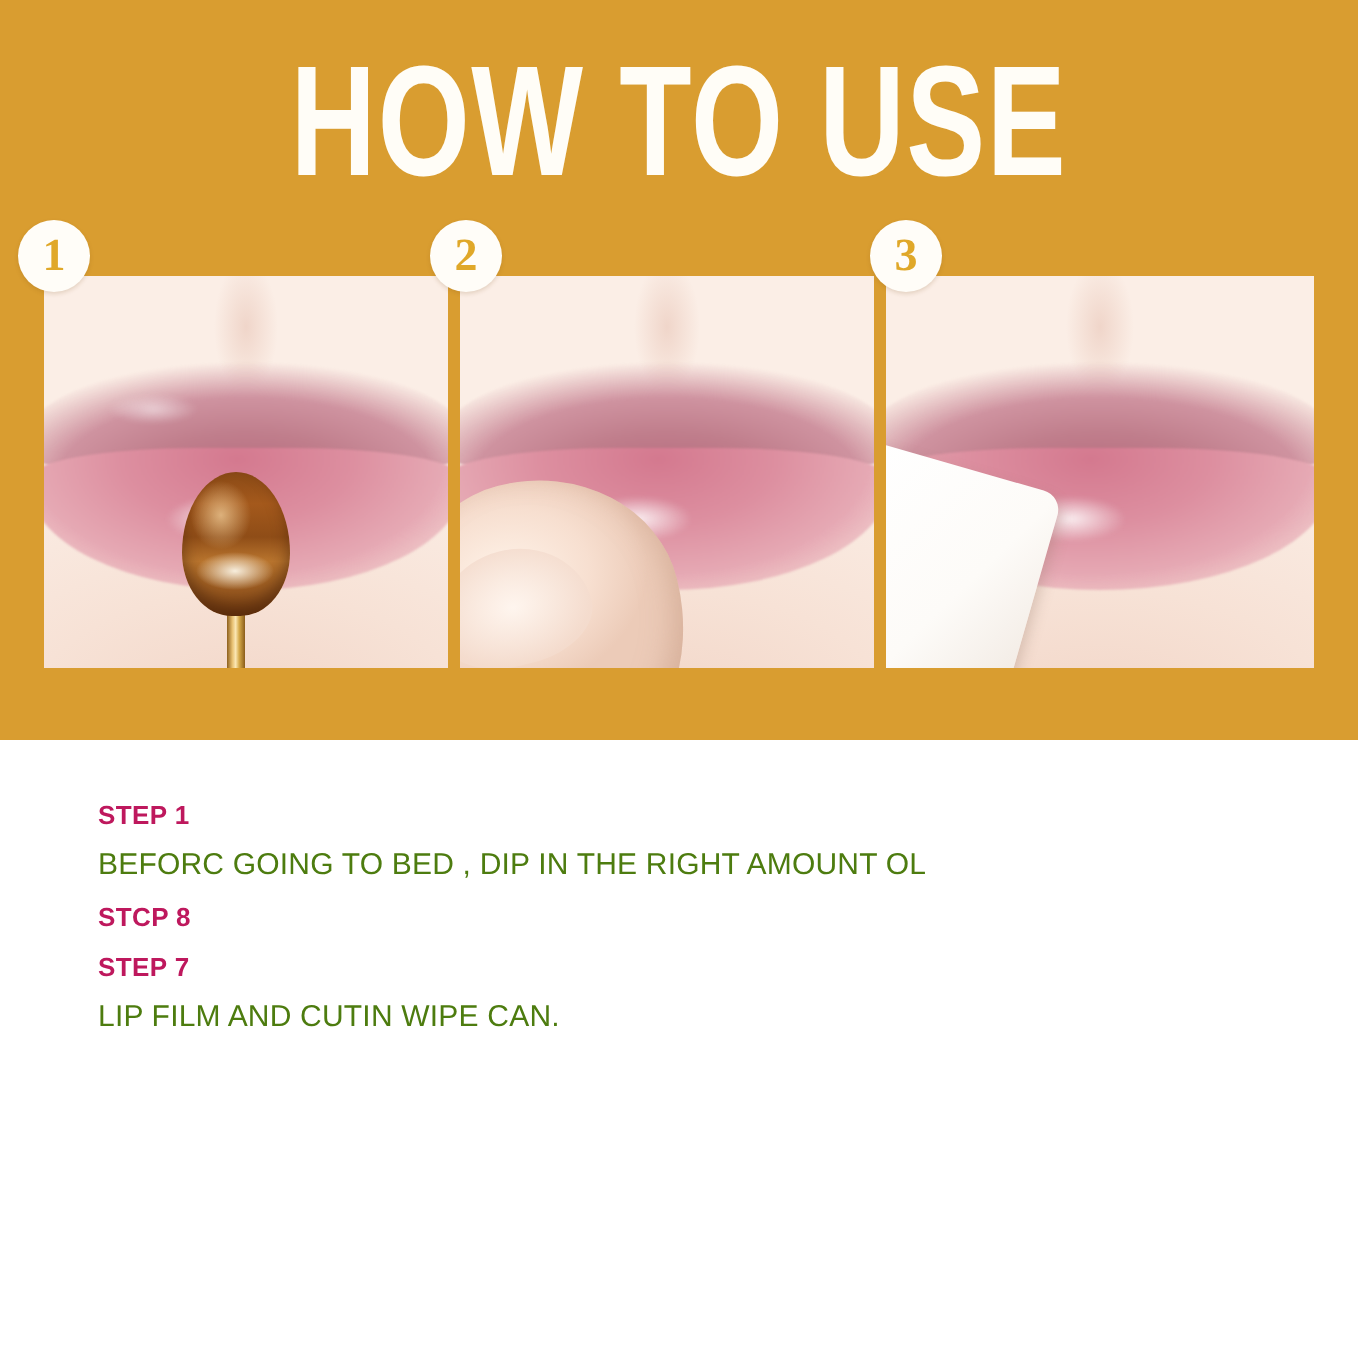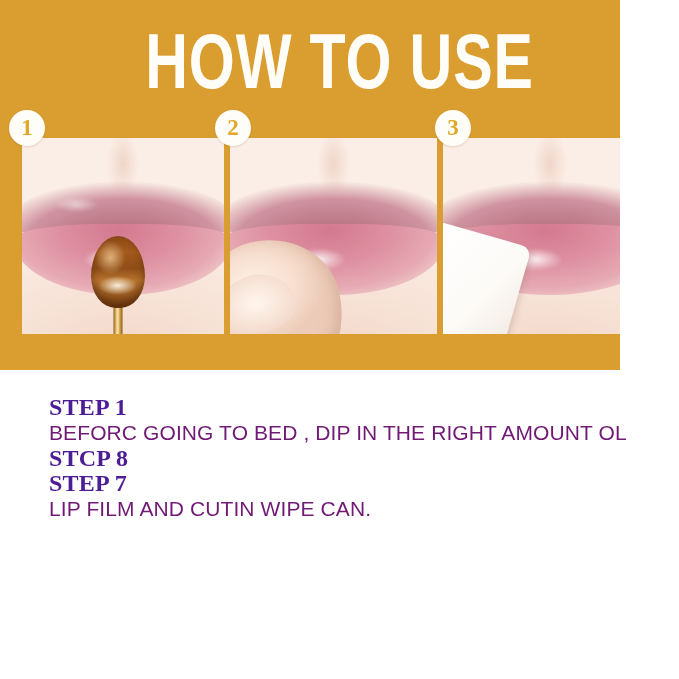--- a/index.html
+++ b/index.html
@@ -13,21 +13,21 @@
     font-family: "Liberation Sans", sans-serif;
     overflow: hidden;
     position: relative;
   }
 
   
   .banner {
     position: absolute;
     left: 0;
     top: 0;
-    width: 620px;
+    width: 679px;
     height: 370px;
     background: #d99d30;
     overflow: hidden;
   }
 
   .title {
     position: absolute;
     left: 0;
     top: 22px;
     width: 679px;
@@ -232,31 +232,30 @@
   .badge-3 { left: 435px; top: 110px; }
 
   
   .instructions {
     position: absolute;
     left: 49px;
     top: 395px;
     width: 610px;
   }
   .step-head {
-    color: #4c1d95;
+    color: #be185d;
     font-weight: 700;
-    font-size: 24px;
+    font-size: 13px;
     line-height: 25px;
     letter-spacing: .2px;
-    font-family: Liberation Serif, serif;
   }
   .step-body {
-    color: #701a75;
+    color: #4d7c0f;
     font-weight: 400;
-    font-size: 21px;
+    font-size: 15px;
     line-height: 26px;
     letter-spacing: .1px;
   }
   .step-body .ln { display: block; }
 </style>
 </head>
 <body>
 
 <div class="banner">
 

